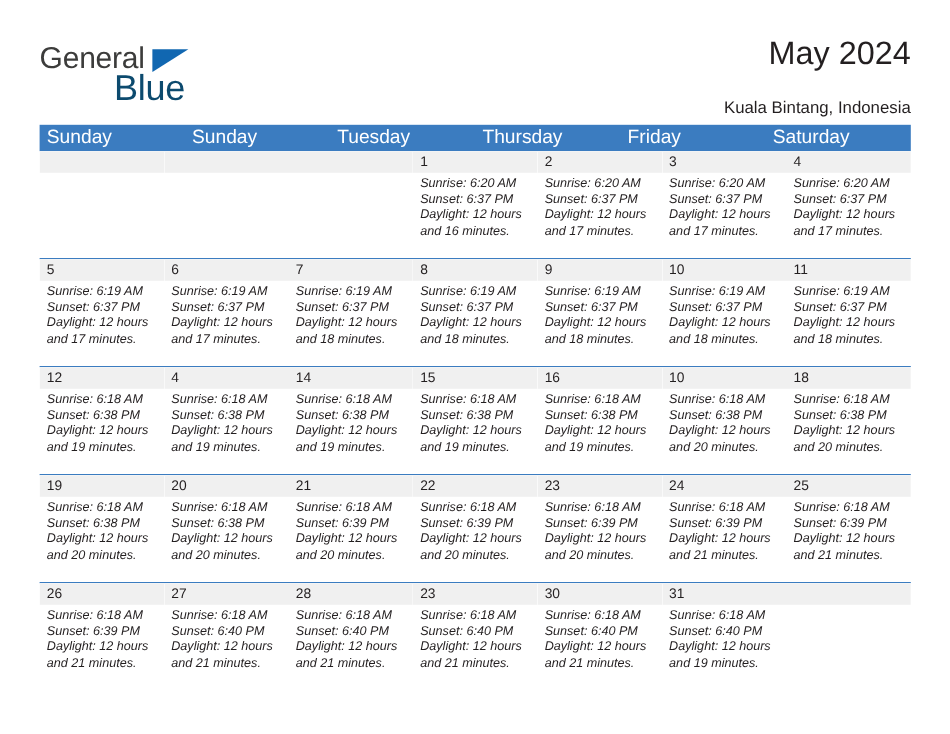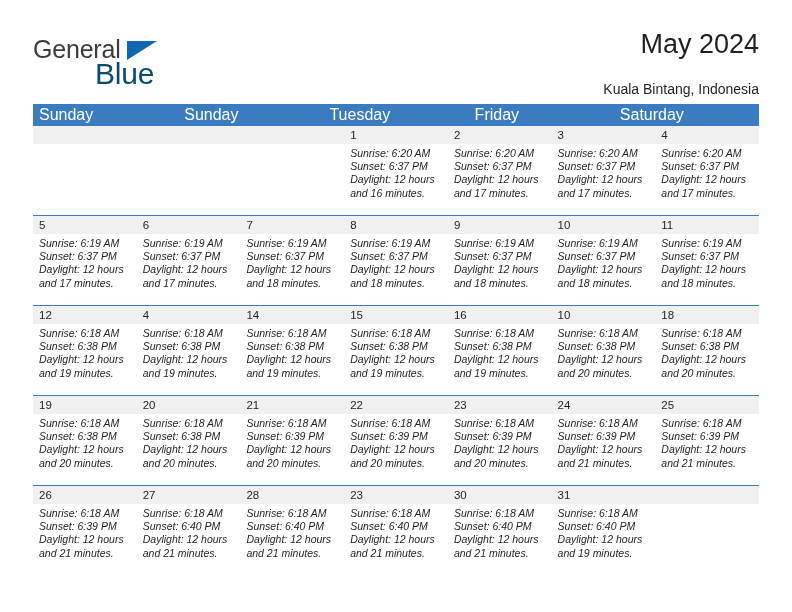--- a/index.html
+++ b/index.html
@@ -172,20 +172,21 @@
     </div>
 
   </div>
 
   <div class="calendar">
 
     <div class="dow-row">
       <div class="dow-cell">Sunday</div>
       <div class="dow-cell">Sunday</div>
       <div class="dow-cell">Tuesday</div>
+      <div class="dow-cell">Thursday</div>
       <div class="dow-cell">Friday</div>
       <div class="dow-cell">Saturday</div>
     </div>
 
     <div class="week-row">
       <div class="day-cell empty">
         <div class="day-head"></div>
         <div class="day-body">
           <div></div>
           <div></div>

